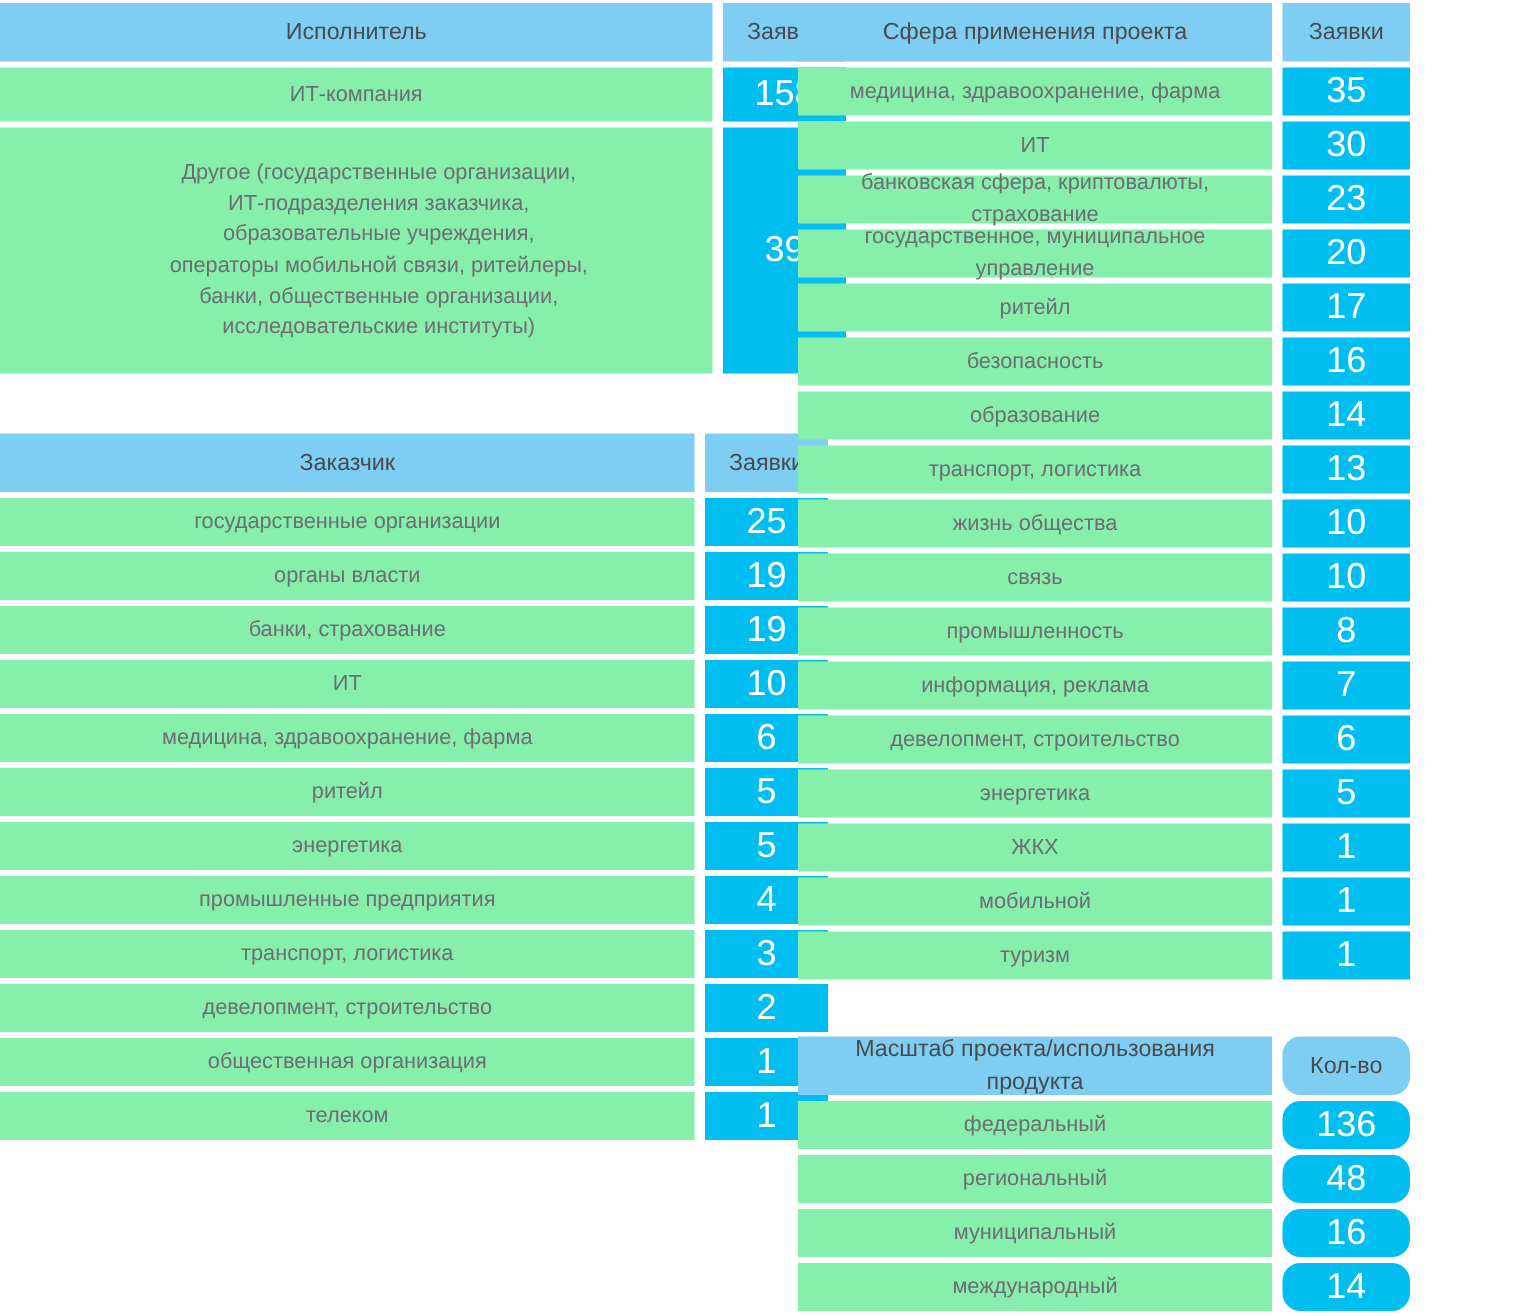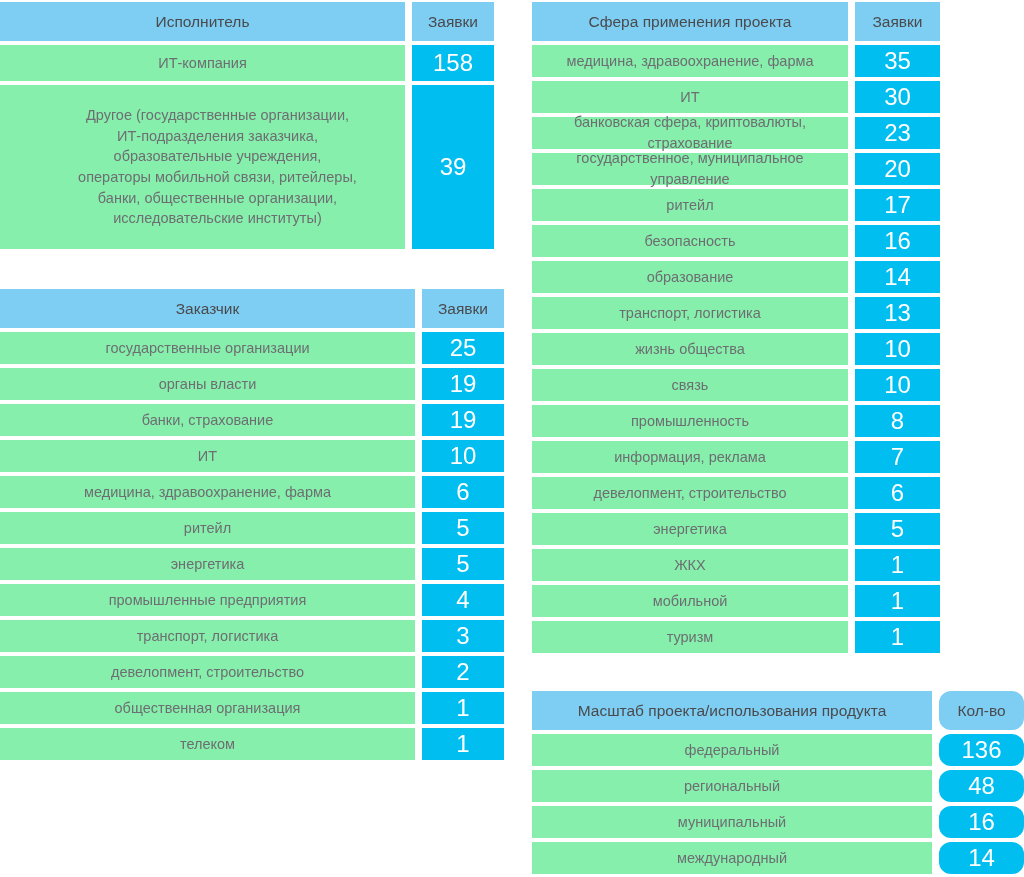--- a/index.html
+++ b/index.html
@@ -67,48 +67,48 @@
     font-size: 14.5px;
   }
   .trow.body .cell-value {
     background: #00bff0;
     color: #ffffff;
     font-size: 24px;
   }
 
   
   #table-performer { left: 0px; top: 2px; }
-  #table-performer .cell-label { width: 405px; }
+  #table-performer .cell-label { width: 475px; }
   #table-performer .cell-value { width: 82px; }
   #table-performer .trow.header .cell-label,
   #table-performer .trow.header .cell-value { height: 39px; }
   #table-performer .trow.r0 .cell-label,
   #table-performer .trow.r0 .cell-value { height: 36px; }
   #table-performer .trow.r1 .cell-label,
   #table-performer .trow.r1 .cell-value { height: 164px; }
 
   #table-customer { left: 0px; top: 289px; }
-  #table-customer .cell-label { width: 415px; }
+  #table-customer .cell-label { width: 463px; }
   #table-customer .cell-value { width: 82px; }
   #table-customer .trow.header .cell-label,
   #table-customer .trow.header .cell-value { height: 39px; }
   #table-customer .trow.body .cell-label,
   #table-customer .trow.body .cell-value { height: 32px; }
 
   
   #table-sphere { left: 532px; top: 2px; }
   #table-sphere .cell-label { width: 316px; }
   #table-sphere .cell-value { width: 85px; }
   #table-sphere .trow.header .cell-label,
   #table-sphere .trow.header .cell-value { height: 39px; }
   #table-sphere .trow.body .cell-label,
   #table-sphere .trow.body .cell-value { height: 32px; }
 
   #table-scale { left: 532px; top: 691px; }
-  #table-scale .cell-label { width: 400px; }
+  #table-scale .cell-label { width: 316px; }
   #table-scale .cell-value { width: 85px; border-radius: 12px; }
   #table-scale .trow.header .cell-label,
   #table-scale .trow.header .cell-value { height: 39px; }
   #table-scale .trow.body .cell-label,
   #table-scale .trow.body .cell-value { height: 32px; }
 
   .multiline { white-space: pre-line; padding-left: 40px; }
 </style>
 </head>
 <body>

